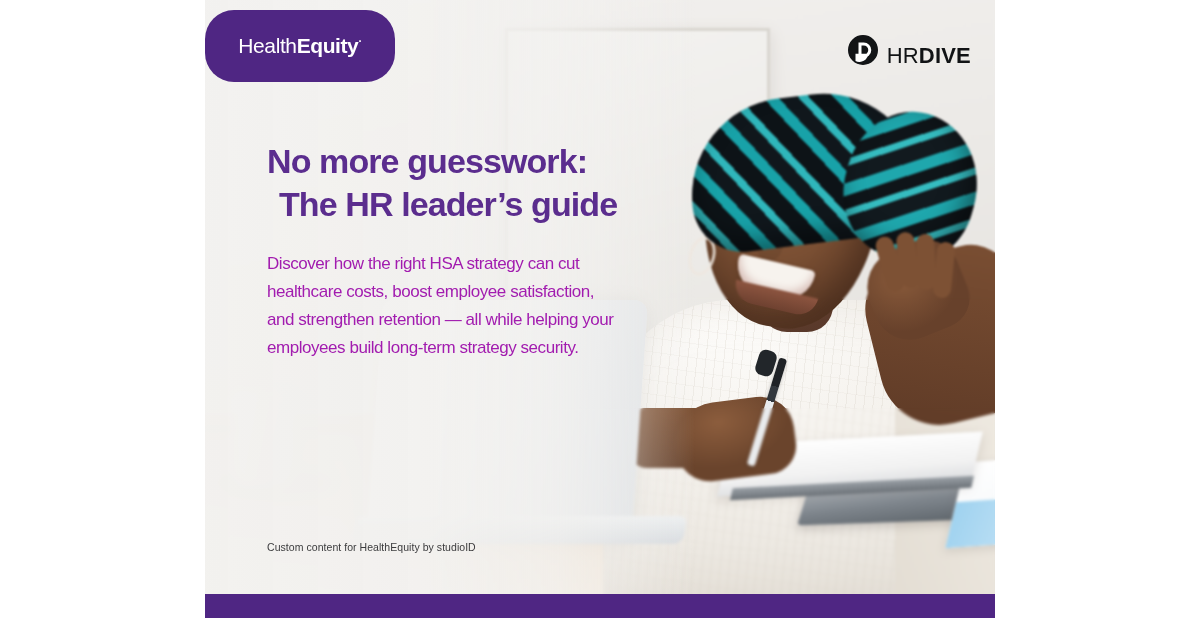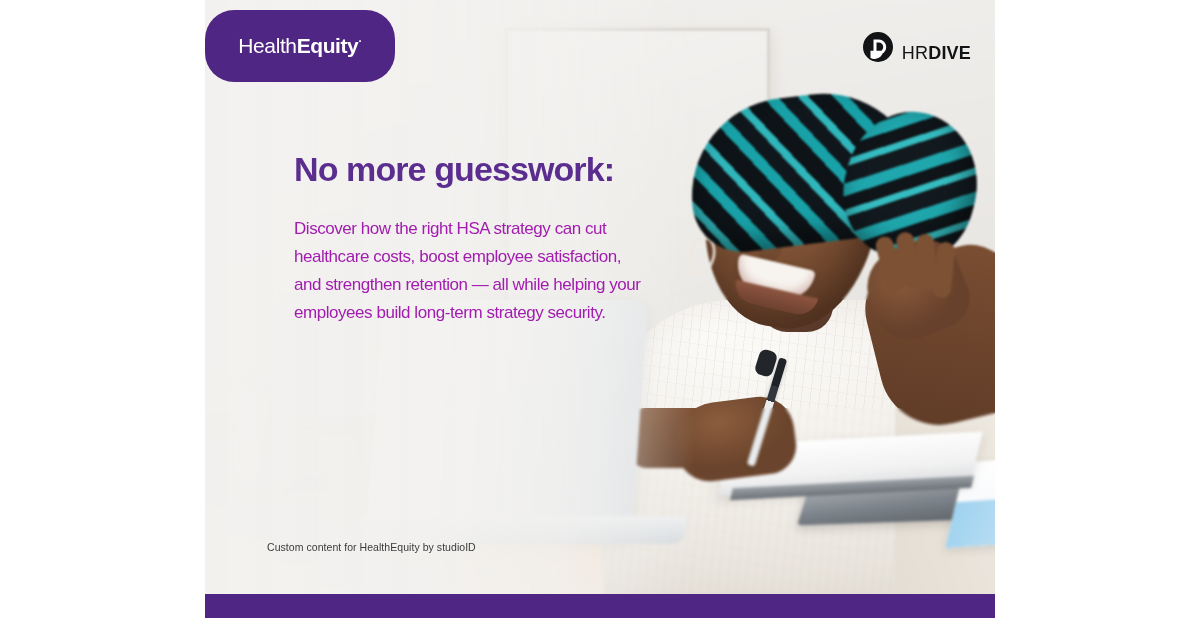--- a/index.html
+++ b/index.html
@@ -256,26 +256,26 @@
   }
   .he-logo-text .thin { font-weight:400; }
   .he-logo-text .bold { font-weight:700; }
   .he-logo-text .tm { font-size:11px; vertical-align:super; font-weight:700; }
 
   .hrdive {
     position:absolute; right:24px; top:30px;
     display:flex; align-items:center; gap:9px;
   }
   .hrdive-mark { width:30px; height:30px; flex:0 0 auto; }
-  .hrdive-text { font-size:18px; letter-spacing:.2px; color:#111315; white-space:nowrap;margin-top:13px; }
+  .hrdive-text { font-size:22px; letter-spacing:.2px; color:#111315; white-space:nowrap;margin-top:13px; }
   .hrdive-text .hr { font-weight:400; }
   .hrdive-text .dive { font-weight:700; }
 
   
-  .copy { position:absolute; left:62px; top:148px; width:470px;margin-left:27px; }
+  .copy { position:absolute; left:62px; top:140px; width:470px; }
 
   .headline {
     color:#5b2d8e;
     font-size:34px;
     font-weight:700;
     line-height:1.27;
     letter-spacing:-.9px;
   }
   .headline .ln { display:block; white-space:nowrap; }
   .headline .ln.l2, .headline .ln.l3, .headline .ln.l4 { padding-left:12px; }
@@ -375,20 +375,21 @@
         <path d="M18 14 L21 14 A6 6 0 0 1 21 26 L18 26 Z" fill="#121416"></path>
         <path d="M27 25 A12 12 0 0 1 10 35 L10 25 Z" fill="#ffffff"></path>
         <circle cx="20" cy="20" r="19" fill="none" stroke="#121416" stroke-width="2"></circle>
       </svg>
       <div class="hrdive-text"><span class="hr">HR</span><span class="dive">DIVE</span></div>
     </div>
 
     <div class="copy">
       <h1 class="headline">
         <span class="ln l1">No more guesswork:</span>
+        <span class="ln l2">The HR leader’s guide</span>
       </h1>
       <p class="subhead">
         <span class="ln">Discover how the right HSA strategy can cut</span>
         <span class="ln">healthcare costs, boost employee satisfaction,</span>
         <span class="ln">and strengthen retention — all while helping your</span>
         <span class="ln">employees build long-term strategy security.</span>
       </p>
     </div>
 
     <div class="credit">Custom content for HealthEquity by studioID</div>

